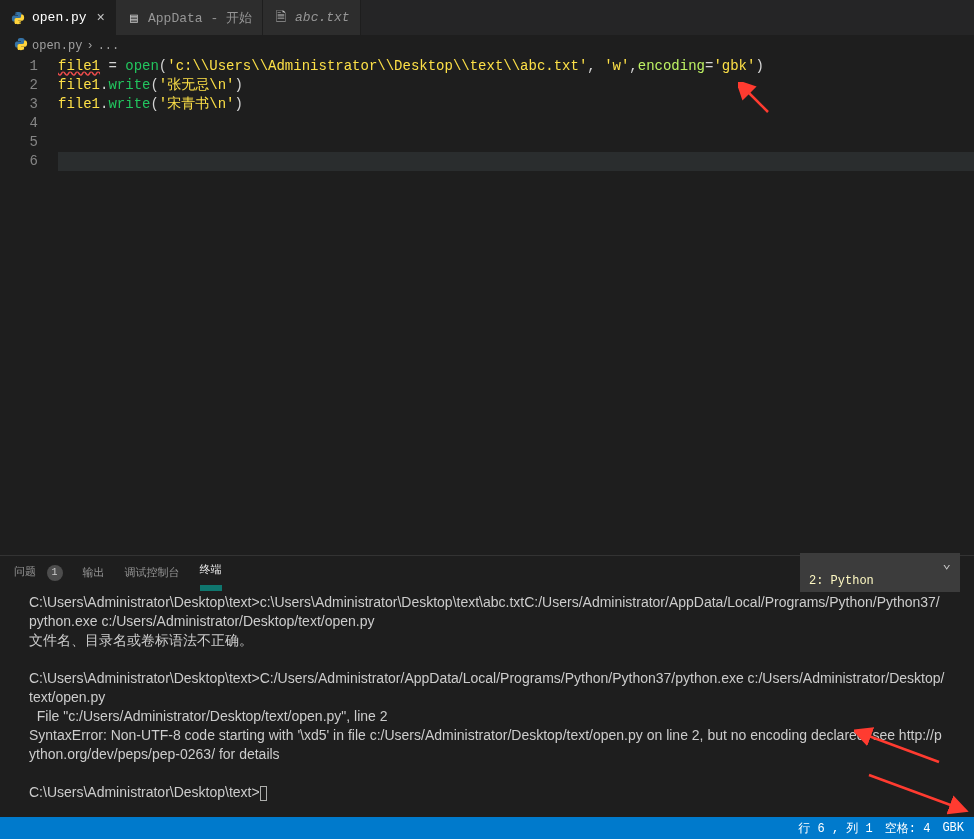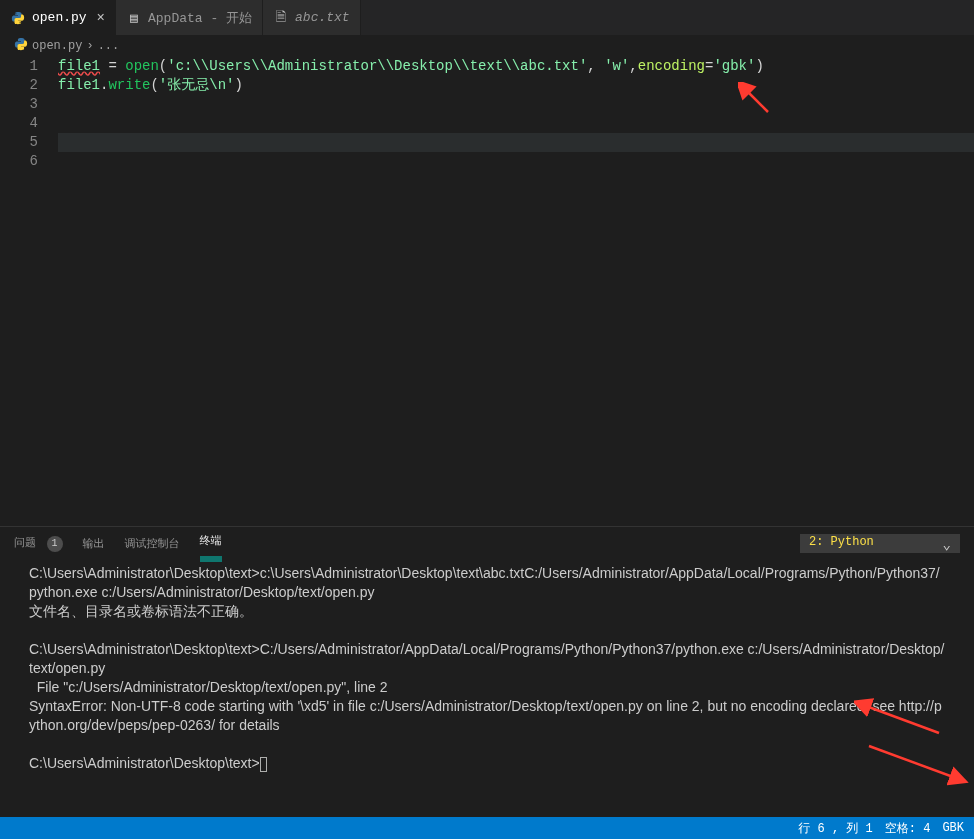--- a/index.html
+++ b/index.html
@@ -60,23 +60,23 @@
       width: 58px;
       text-align: right;
       color: #858585;
       padding-right: 20px;
       user-select: none;
     }
     .gutter div { height: 19px; }
     .code { flex: 1; position: relative; }
     .code-line { height: 19px; white-space: pre; }
     .code-line.current { background: #2a2d2e; }
-    .tk-var { color: #86efac; }
+    .tk-var { color: #fde047; }
     .tk-fn { color: #22c55e; }
-    .tk-str { color: #86efac; }
+    .tk-str { color: #fde047; }
     .tk-pun { color: #d4d4d4; }
     .tk-kw { color: #bef264; }
     .arrow {
       position: absolute;
       pointer-events: none;
     }
     .arrow.top { left: 680px; top: 25px; }
     .arrow.mid { right: 30px; bottom: 50px; z-index:5; }
     .arrow.bot { right: 0px; bottom: 2px; z-index:5; }
     .panel {
@@ -111,23 +111,23 @@
       min-width: 16px;
       height: 16px;
       font-size: 10px;
       margin-left: 4px;
       padding: 0 4px;
     }
     .panel-select {
       margin-left: auto;
       background: #3c3c3c;
       border: 1px solid #3c3c3c;
-      color: #fde047;
+      color: #fef9c3;
       font-size: 12px;
-      padding: 0 28px 3px 8px;
+      padding: 20px 28px 3px 8px;
       width: 160px;
       position: relative;
     }
     .panel-select::after {
       content: "⌄";
       position: absolute;
       right: 8px;
       top: 1px;
       color: #ccc;
       font-size: 14px;
@@ -146,21 +146,20 @@
     .statusbar {
       height: 22px;
       background: #007acc;
       color: #ffffff;
       display: flex;
       align-items: center;
       justify-content: flex-end;
       padding: 0 10px;
       font-size: 12px;
       gap: 12px;
-      margin-top: 29px;
     }
     .python-icon {
       width: 14px; height: 14px;
     }
     .cursor-box {
       border: 1px solid #aeafad;
       width: 7px;
       height: 15px;
       display: inline-block;
       vertical-align: middle;
@@ -219,20 +218,21 @@
     <svg class="arrow top" width="40" height="40">
       <defs>
           <marker id="ah1" markerWidth="8" markerHeight="8" refX="2" refY="4" orient="auto">
             <path d="M0,0 L8,4 L0,8 z" fill="#ff3b30"></path>
           </marker>
         </defs>
       <line x1="30" y1="30" x2="8" y2="8" stroke="#ff3b30" stroke-width="2.5" marker-end="url(#ah1)"></line>
     </svg>
   <div class="code-line"><span class="tk-var squiggle">file1</span><span class="tk-pun"> = </span><span class="tk-fn">open</span><span class="tk-pun">(</span><span class="tk-str">'c:\\Users\\Administrator\\Desktop\\text\\abc.txt'</span><span class="tk-pun">, </span><span class="tk-str">'w'</span><span class="tk-pun">,</span><span class="tk-kw">encoding</span><span class="tk-pun">=</span><span class="tk-str">'gbk'</span><span class="tk-pun">)</span></div>
       <div class="code-line"><span class="tk-var">file1</span><span class="tk-pun">.</span><span class="tk-fn">write</span><span class="tk-pun">(</span><span class="tk-str">'张无忌\n'</span><span class="tk-pun">)</span></div>
+      <div class="code-line"><span class="tk-var">file1</span><span class="tk-pun">.</span><span class="tk-fn">write</span><span class="tk-pun">(</span><span class="tk-str">'宋青书\n'</span><span class="tk-pun">)</span></div>
       <div class="code-line"></div>
       <div class="code-line"></div>
       <div class="code-line current"></div>
     </div>
 </div>
 
 <div class="panel">
   <div class="panel-tabs">
     <div class="panel-tab">
       <span>问题</span>

